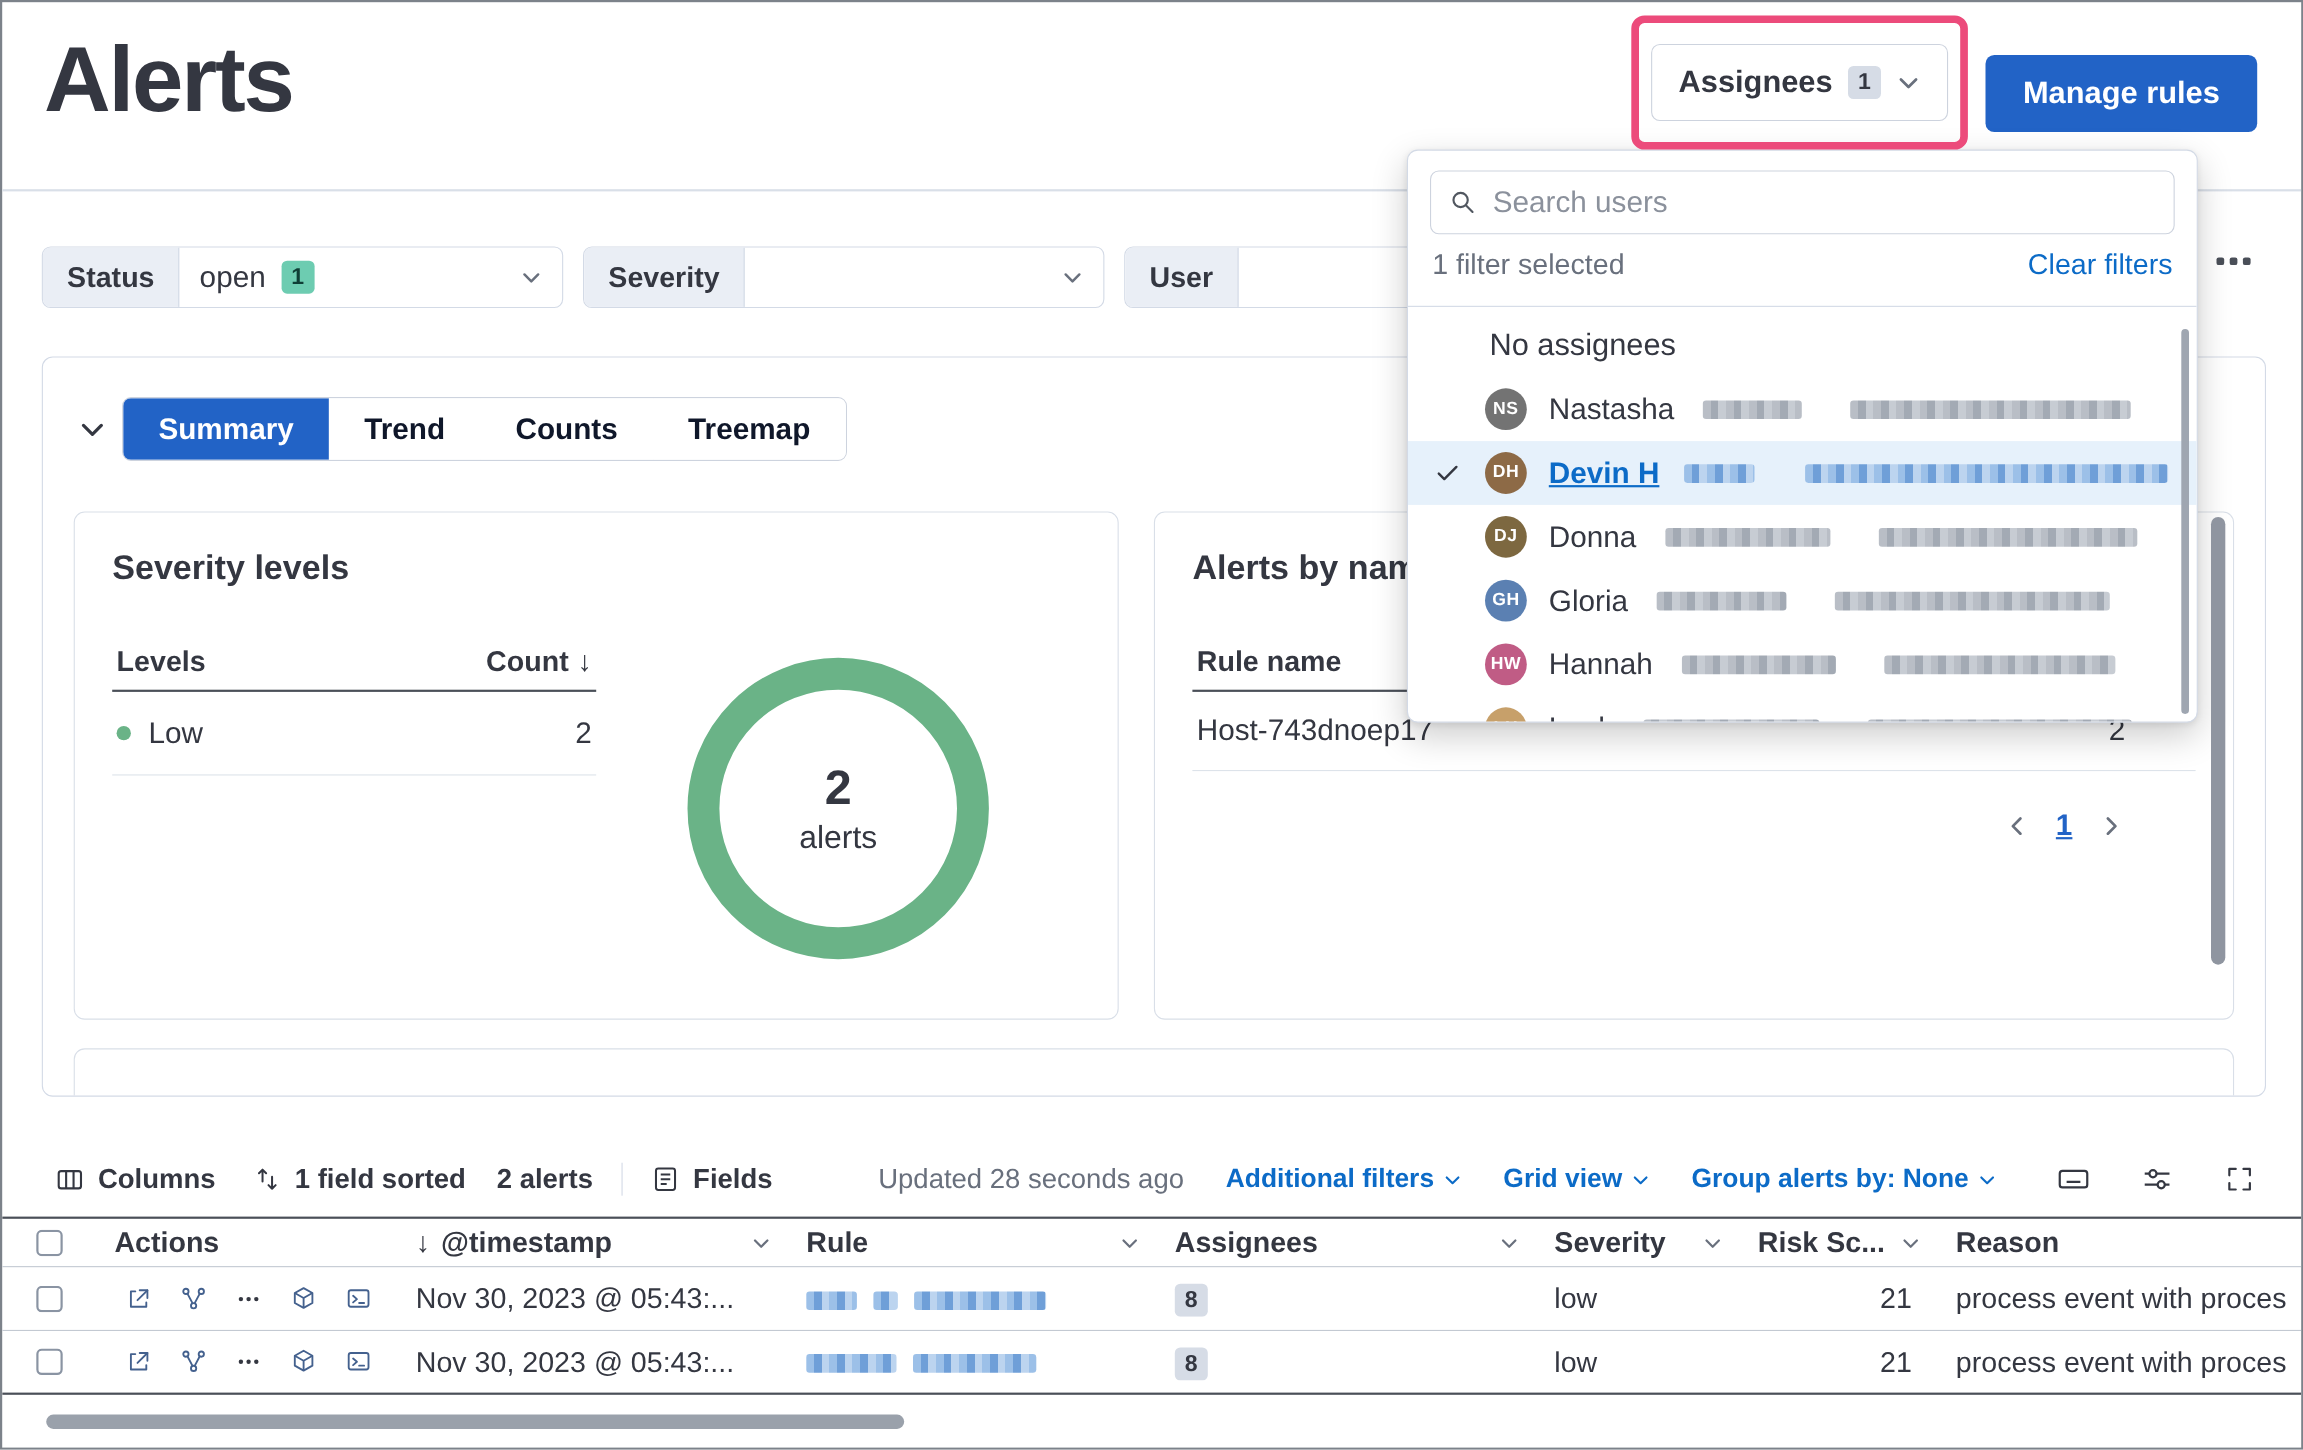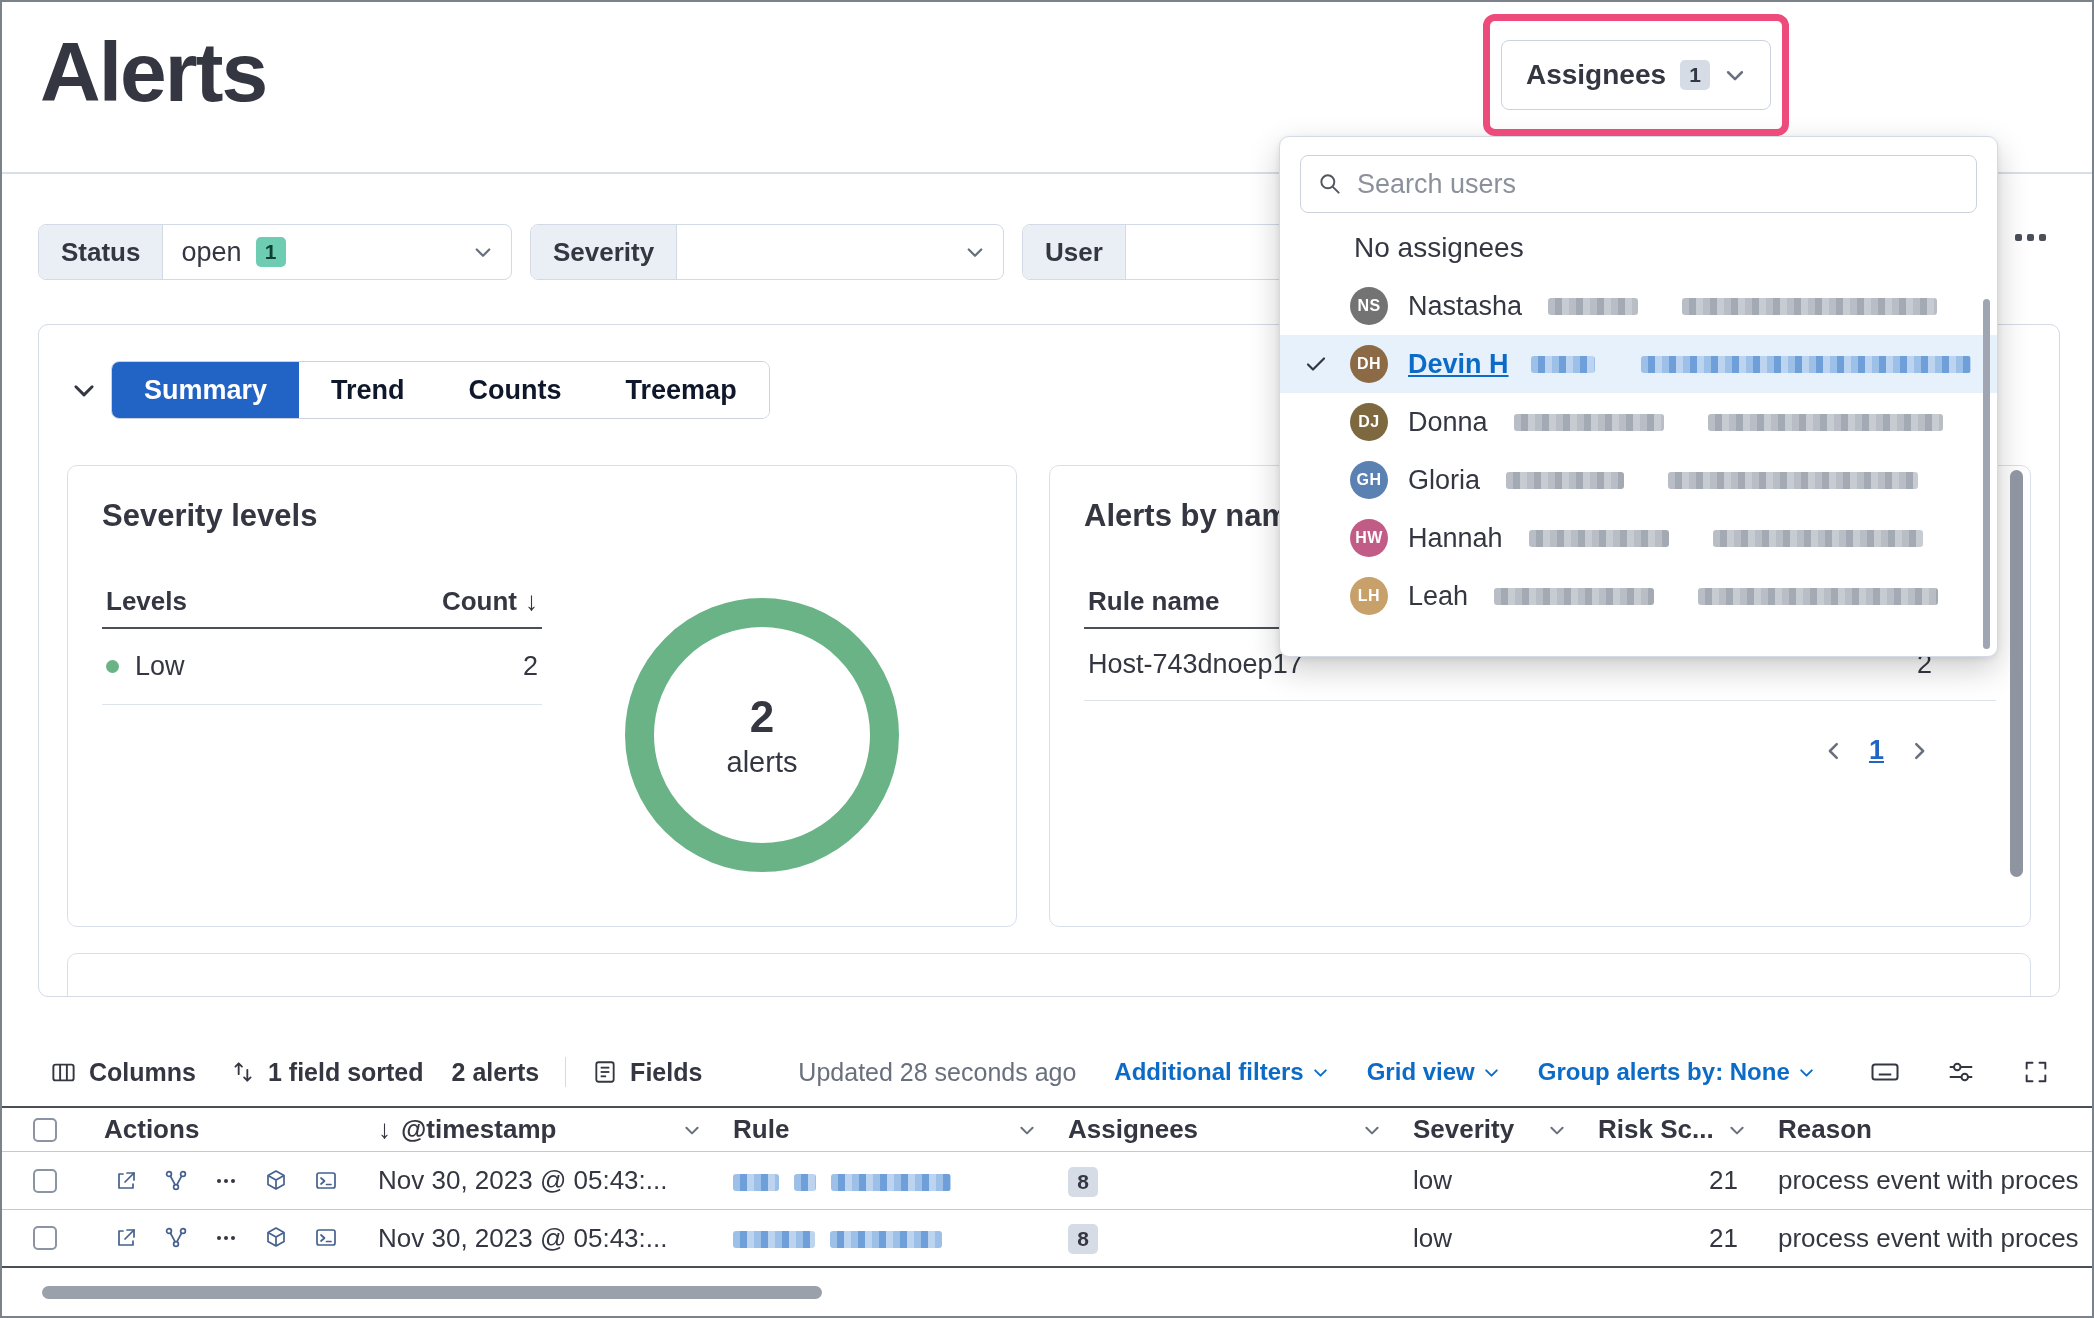--- a/index.html
+++ b/index.html
@@ -128,20 +128,21 @@
   .no-assignees-label{font-size:28px;margin-left:4px}
   .pop-scroll{position:absolute;right:7px;top:162px;width:7px;height:350px;background:#9fa6b1;border-radius:4px}
 </style>
 </head>
 <body>
 
 <div class="page">
 
   <div class="page-title">Alerts</div>
 
+  <button class="btn-primary">Manage rules</button>
 
   <div class="assignees-annotation">
     <button class="assignees-btn">
 
       <span>Assignees</span>
       <span class="badge gray">1</span>
       <svg class="chev" width="22" height="22" viewBox="0 0 16 16">
           <path d="M3 6l5 5 5-5" fill="none" stroke="currentColor" stroke-width="1.8" stroke-linecap="round" stroke-linejoin="round"></path>
         </svg>
     </button>
@@ -490,20 +491,24 @@
   <div class="vscroll"></div>
 
   <div class="popover">
     <div class="pop-search">
       <svg width="26" height="26" viewBox="0 0 24 24" fill="none" stroke="#515760" stroke-width="1.8" stroke-linecap="round">
           <circle cx="10" cy="10" r="6"></circle>
           <line x1="14.6" y1="14.6" x2="20" y2="20"></line>
         </svg>
       <input type="text" placeholder="Search users" style="">
     </div>
+    <div class="pop-status">
+      <span class="muted">1 filter selected</span>
+      <button class="clear">Clear filters</button>
+    </div>
     <div class="pop-list">
       <div class="user-row">
         <span class="check-space"></span>
         <span class="no-assignees-label">No assignees</span>
       </div>
       <div class="user-row">
         <span class="check-space"></span>
         <span class="avatar" style="background: #737373;">NS</span>
         <span class="user-name">Nastasha</span>
         <span class="redact" style="width:90px;margin-left:10px"></span>

